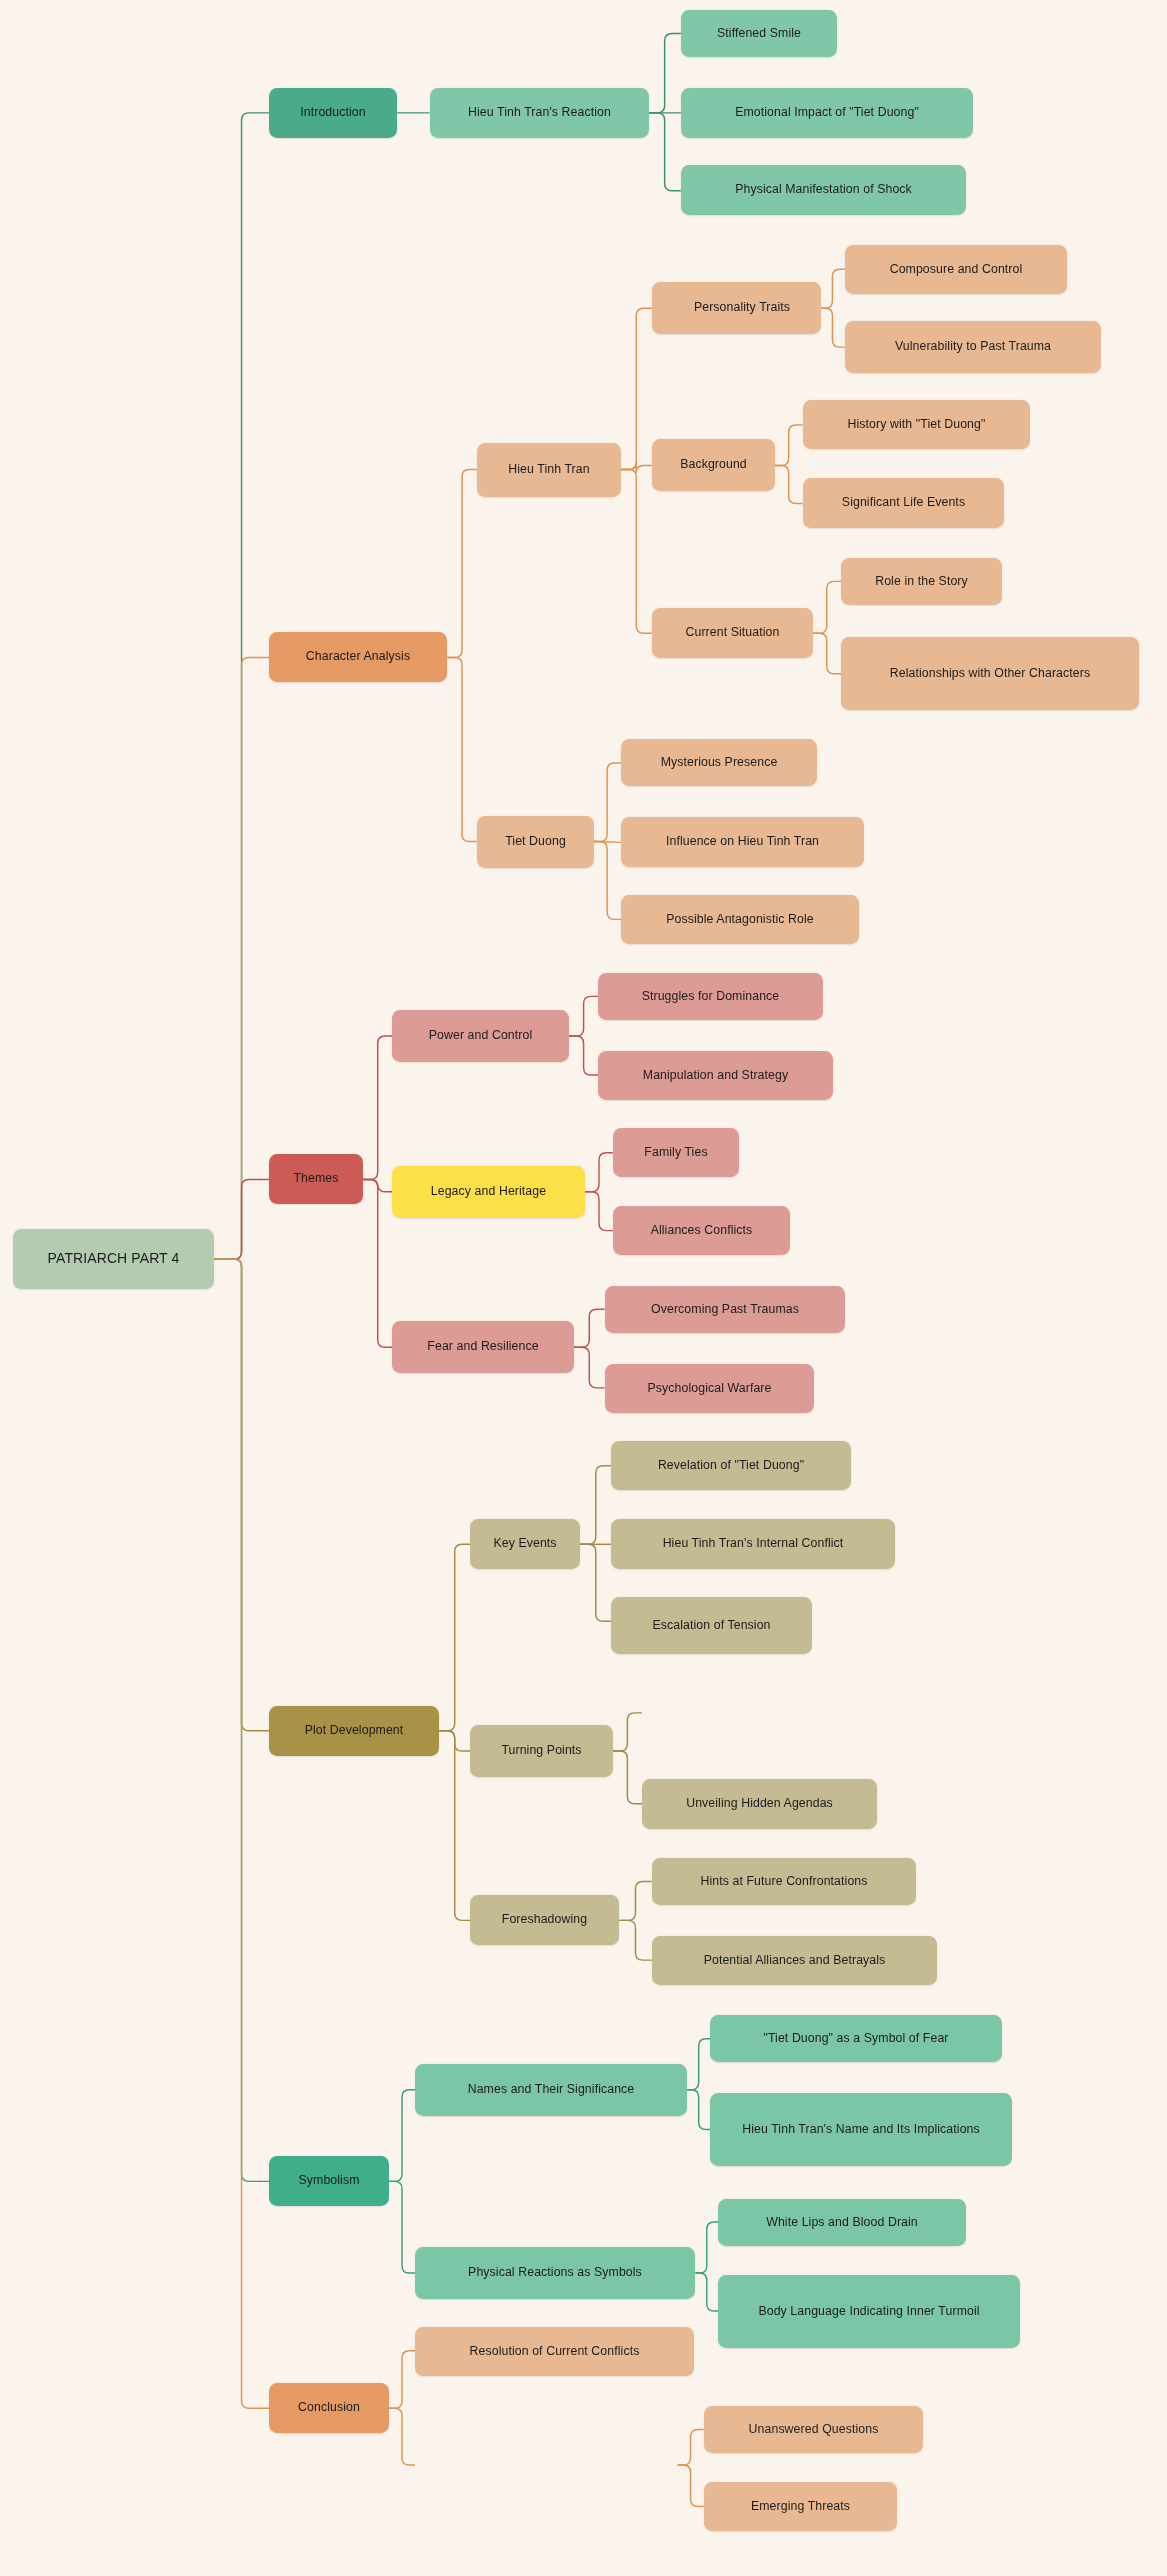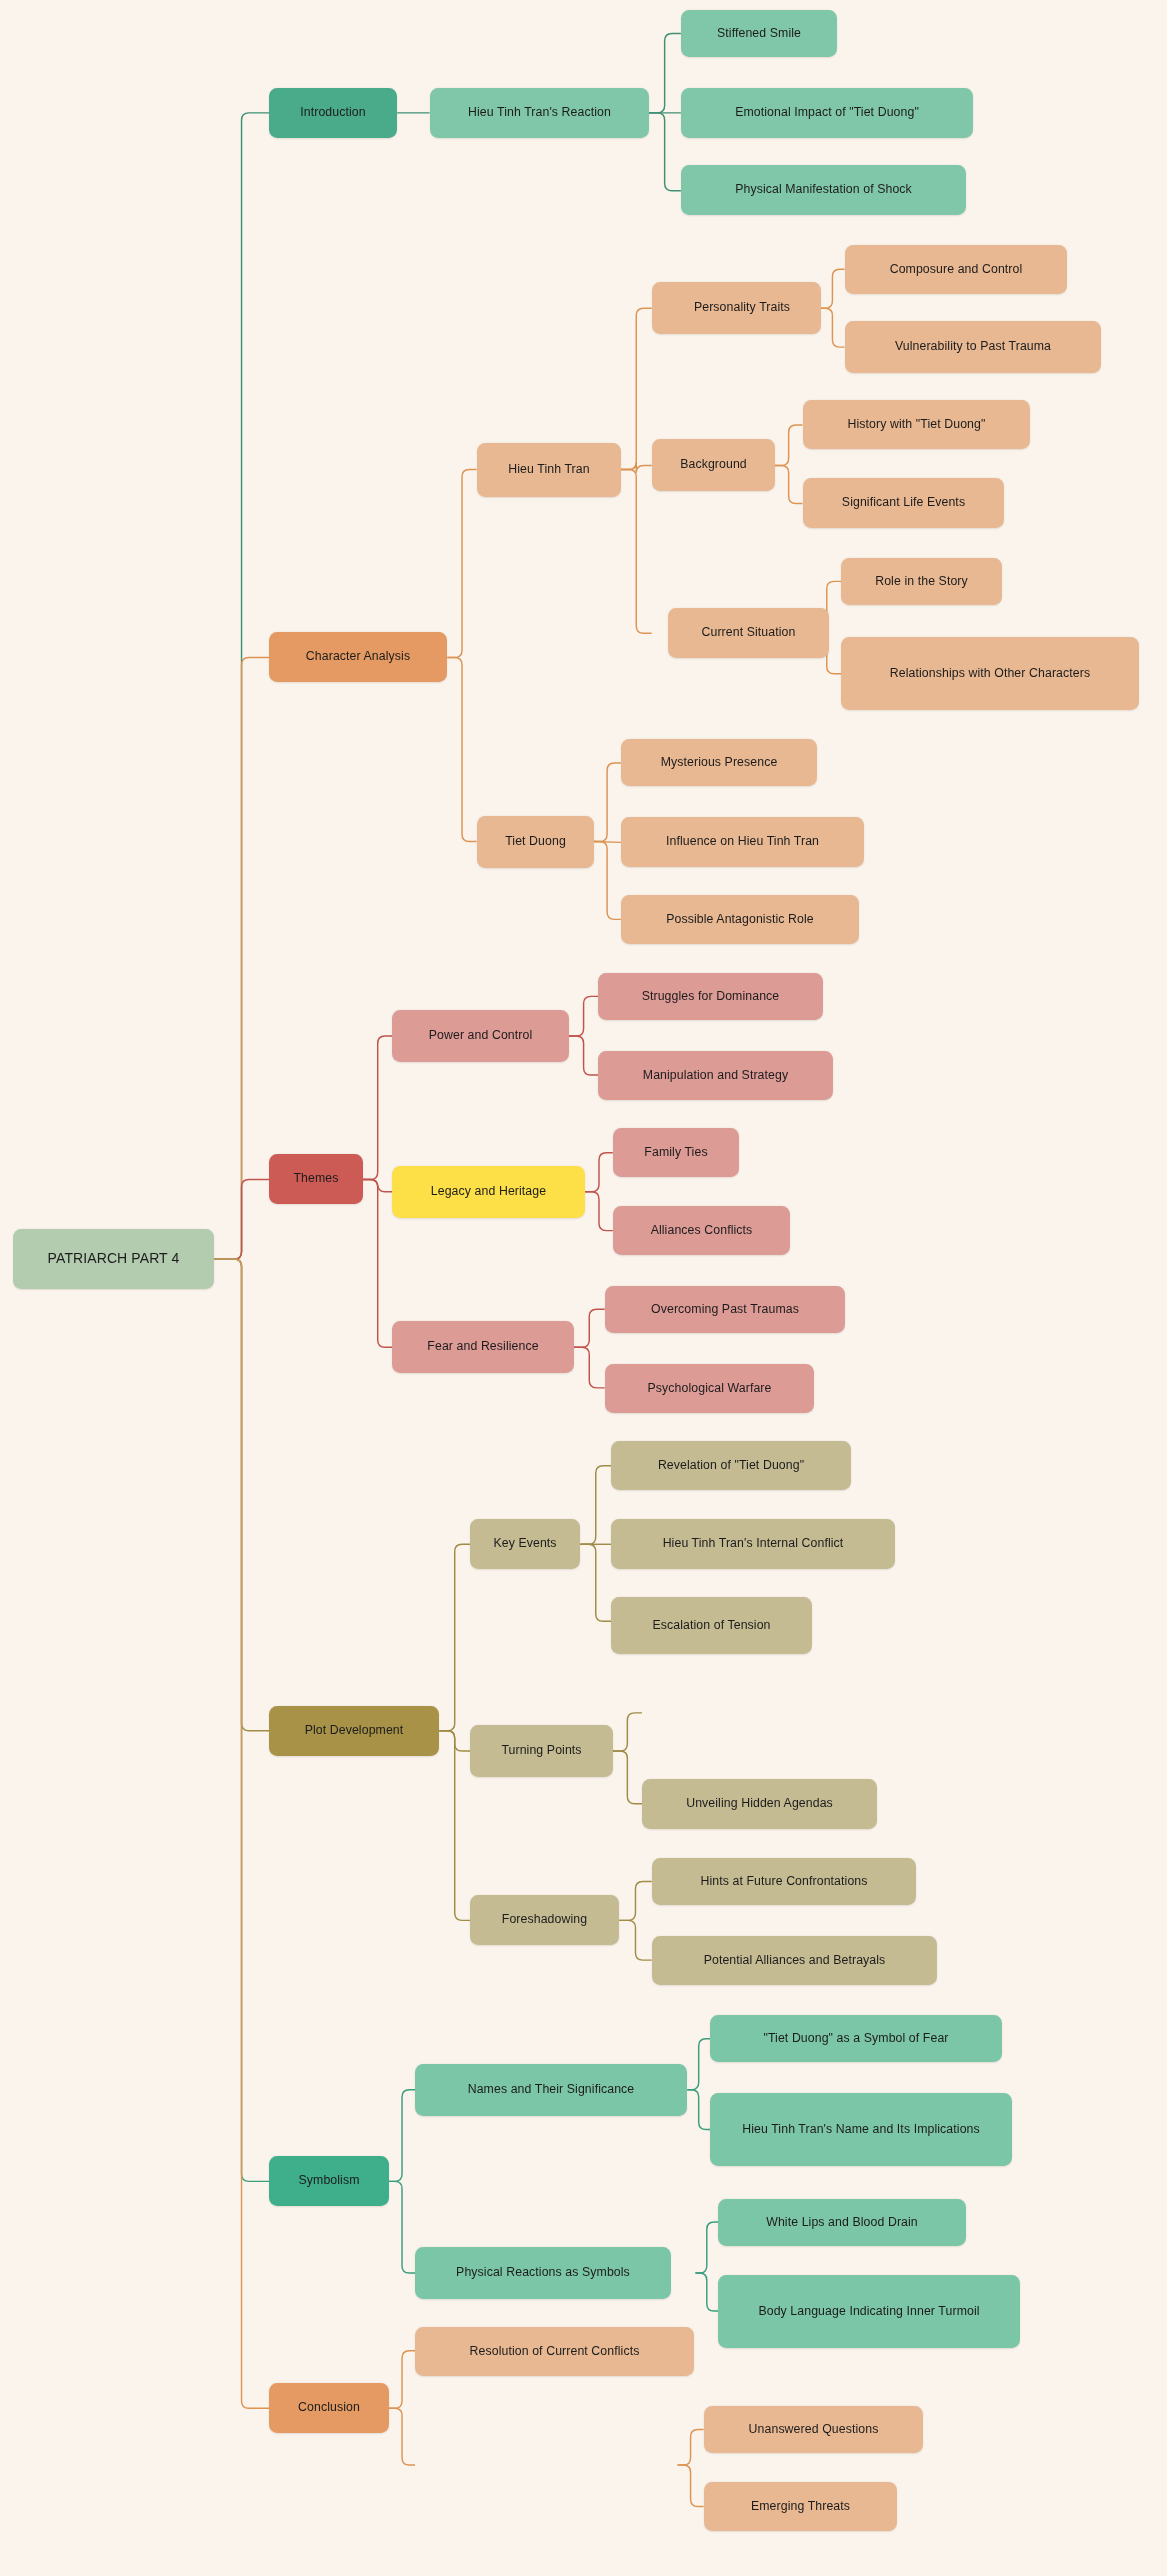--- a/index.html
+++ b/index.html
@@ -107,21 +107,21 @@
     <div class="node l3" style="left: 681px; top: 88px; width: 292px; height: 50px; background: rgb(128, 199, 169);">Emotional Impact of "Tiet Duong"</div>
     <div class="node l3" style="left: 681px; top: 165px; width: 285px; height: 50px; background: rgb(128, 199, 169);">Physical Manifestation of Shock</div>
     <div class="node l1" style="left: 269px; top: 632px; width: 178px; height: 50px; background: rgb(228, 154, 98);">Character Analysis</div>
     <div class="node l2" style="left: 477px; top: 443px; width: 144px; height: 54px; background: rgb(232, 184, 146);">Hieu Tinh Tran</div>
     <div class="node l3" style="left: 652px; top: 282px; width: 169px; height: 52px; background: rgb(232, 184, 146); padding-left: 20px;">Personality Traits</div>
     <div class="node l3" style="left: 845px; top: 245px; width: 222px; height: 49px; background: rgb(232, 184, 146);">Composure and Control</div>
     <div class="node l3" style="left: 845px; top: 321px; width: 256px; height: 52px; background: rgb(232, 184, 146);">Vulnerability to Past Trauma</div>
     <div class="node l3" style="left: 652px; top: 439px; width: 123px; height: 52px; background: rgb(232, 184, 146);">Background</div>
     <div class="node l3" style="left: 803px; top: 400px; width: 227px; height: 49px; background: rgb(232, 184, 146);">History with "Tiet Duong"</div>
     <div class="node l3" style="left: 803px; top: 478px; width: 201px; height: 50px; background: rgb(232, 184, 146);">Significant Life Events</div>
-    <div class="node l3" style="left: 652px; top: 608px; width: 161px; height: 50px; background: rgb(232, 184, 146); margin-left: 16px;">Current Situation</div>
+    <div class="node l3" style="left: 652px; top: 608px; width: 161px; height: 50px; background: rgb(232, 184, 146);">Current Situation</div>
     <div class="node l3" style="left: 841px; top: 558px; width: 161px; height: 47px; background: rgb(232, 184, 146);">Role in the Story</div>
     <div class="node l3" style="left: 841px; top: 637px; width: 298px; height: 73px; background: rgb(232, 184, 146);">Relationships with Other Characters</div>
     <div class="node l2" style="left: 477px; top: 816px; width: 117px; height: 52px; background: rgb(232, 184, 146);">Tiet Duong</div>
     <div class="node l3" style="left: 621px; top: 739px; width: 196px; height: 47px; background: rgb(232, 184, 146);">Mysterious Presence</div>
     <div class="node l3" style="left: 621px; top: 817px; width: 243px; height: 50px; background: rgb(232, 184, 146);">Influence on Hieu Tinh Tran</div>
     <div class="node l3" style="left: 621px; top: 895px; width: 238px; height: 49px; background: rgb(232, 184, 146);">Possible Antagonistic Role</div>
     <div class="node l1" style="left: 269px; top: 1154px; width: 94px; height: 50px; background: rgb(205, 91, 85);">Themes</div>
     <div class="node l2" style="left: 392px; top: 1010px; width: 177px; height: 52px; background: rgb(221, 155, 150);">Power and Control</div>
     <div class="node l3" style="left: 598px; top: 973px; width: 225px; height: 47px; background: rgb(221, 155, 150);">Struggles for Dominance</div>
     <div class="node l3" style="left: 598px; top: 1051px; width: 235px; height: 49px; background: rgb(221, 155, 150);">Manipulation and Strategy</div>
@@ -138,21 +138,21 @@
     <div class="node l3" style="left: 611px; top: 1597px; width: 201px; height: 57px; background: rgb(197, 187, 147);">Escalation of Tension</div>
     <div class="node l2" style="left: 470px; top: 1725px; width: 143px; height: 52px; background: rgb(197, 187, 147);">Turning Points</div>
     <div class="node l3" style="left: 642px; top: 1779px; width: 235px; height: 50px; background: rgb(197, 187, 147);">Unveiling Hidden Agendas</div>
     <div class="node l2" style="left: 470px; top: 1895px; width: 149px; height: 50px; background: rgb(197, 187, 147);">Foreshadowing</div>
     <div class="node l3" style="left: 652px; top: 1858px; width: 264px; height: 47px; background: rgb(197, 187, 147);">Hints at Future Confrontations</div>
     <div class="node l3" style="left: 652px; top: 1936px; width: 285px; height: 49px; background: rgb(197, 187, 147); text-align: right;">Potential Alliances and Betrayals</div>
     <div class="node l1" style="left: 269px; top: 2156px; width: 120px; height: 50px; background: rgb(63, 174, 139);">Symbolism</div>
     <div class="node l2" style="left: 415px; top: 2064px; width: 272px; height: 52px; background: rgb(124, 198, 168);">Names and Their Significance</div>
     <div class="node l3" style="left: 710px; top: 2015px; width: 292px; height: 47px; background: rgb(124, 198, 168);">"Tiet Duong" as a Symbol of Fear</div>
     <div class="node l3" style="left: 710px; top: 2093px; width: 302px; height: 73px; background: rgb(124, 198, 168);">Hieu Tinh Tran's Name and Its Implications</div>
-    <div class="node l2" style="left: 415px; top: 2247px; width: 256px; height: 52px; background: rgb(124, 198, 168);">Physical Reactions as Symbols</div>
+    <div class="node l2" style="left: 415px; top: 2247px; width: 280px; height: 52px; background: rgb(124, 198, 168);">Physical Reactions as Symbols</div>
     <div class="node l3" style="left: 718px; top: 2199px; width: 248px; height: 47px; background: rgb(124, 198, 168);">White Lips and Blood Drain</div>
     <div class="node l3" style="left: 718px; top: 2275px; width: 302px; height: 73px; background: rgb(124, 198, 168);">Body Language Indicating Inner Turmoil</div>
     <div class="node l1" style="left: 269px; top: 2383px; width: 120px; height: 50px; background: rgb(228, 154, 98);">Conclusion</div>
     <div class="node l2" style="left: 415px; top: 2327px; width: 279px; height: 49px; background: rgb(232, 184, 146);">Resolution of Current Conflicts</div>
     <div class="node l3" style="left: 704px; top: 2406px; width: 219px; height: 47px; background: rgb(232, 184, 146);">Unanswered Questions</div>
     <div class="node l3" style="left: 704px; top: 2482px; width: 193px; height: 49px; background: rgb(232, 184, 146);">Emerging Threats</div>
   </div>
 
 
 </body></html>

